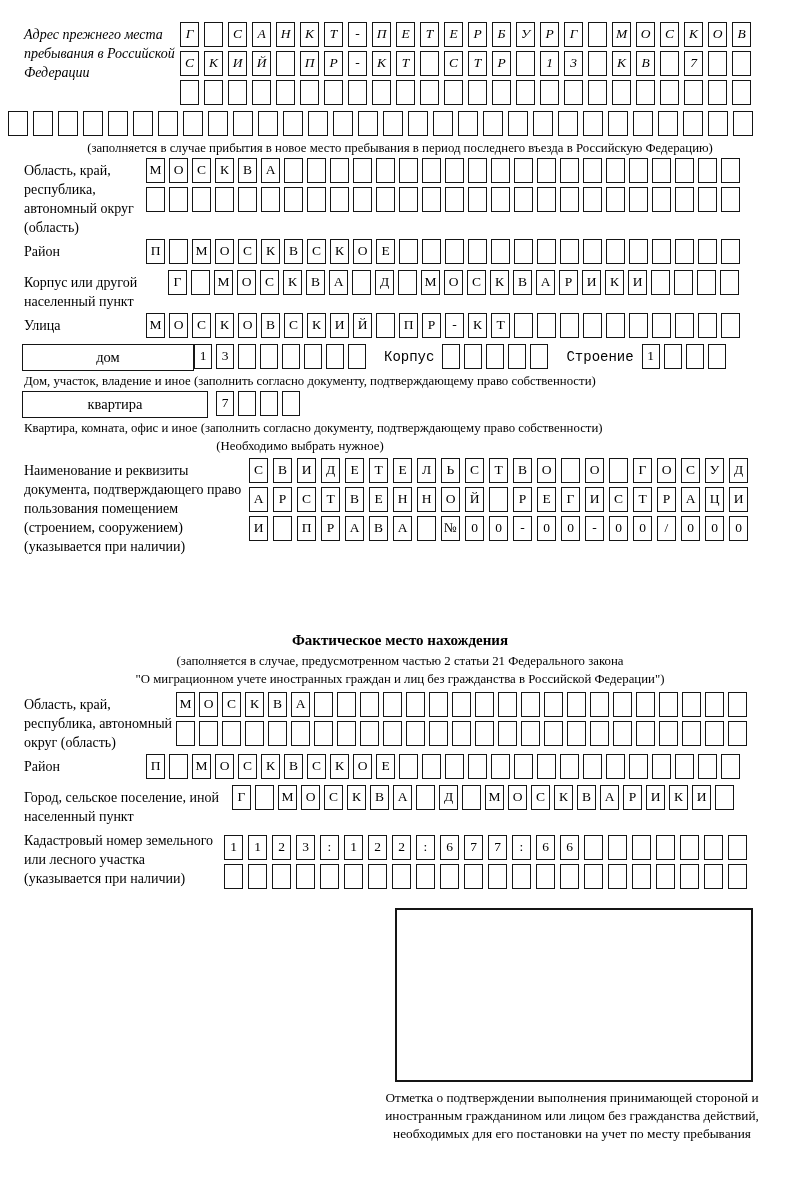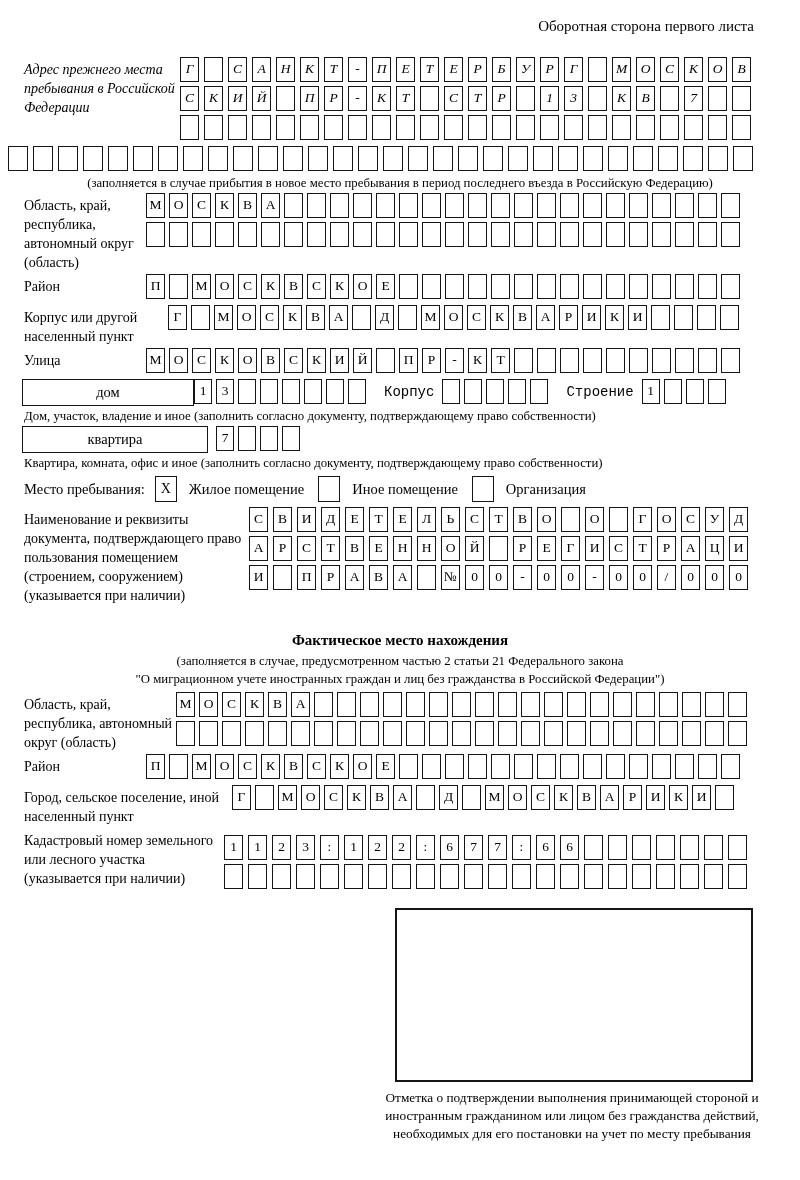--- a/index.html
+++ b/index.html
@@ -78,21 +78,20 @@
   .stamp-cap{
     width:380px;margin-left:382px;margin-top:7px;
     text-align:center;font-size:13.3px;line-height:18px;
   }
 </style>
 </head>
 <body>
 
 <div class="page">
 
-  <div class="hdr-note">Оборотная сторона первого листа</div>
 
   <div class="field" style="margin-top:22px;font-style:italic;">
     <div class="flabel w156">Адрес прежнего места пребывания в Российской Федерации</div>
     <div class="frows">
       <div class="boxrow p24"><span class="cell">Г</span><span class="cell"></span><span class="cell">С</span><span class="cell">А</span><span class="cell">Н</span><span class="cell">К</span><span class="cell">Т</span><span class="cell">-</span><span class="cell">П</span><span class="cell">Е</span><span class="cell">Т</span><span class="cell">Е</span><span class="cell">Р</span><span class="cell">Б</span><span class="cell">У</span><span class="cell">Р</span><span class="cell">Г</span><span class="cell"></span><span class="cell">М</span><span class="cell">О</span><span class="cell">С</span><span class="cell">К</span><span class="cell">О</span><span class="cell">В</span></div>
       <div class="boxrow p24"><span class="cell">С</span><span class="cell">К</span><span class="cell">И</span><span class="cell">Й</span><span class="cell"></span><span class="cell">П</span><span class="cell">Р</span><span class="cell">-</span><span class="cell">К</span><span class="cell">Т</span><span class="cell"></span><span class="cell">С</span><span class="cell">Т</span><span class="cell">Р</span><span class="cell"></span><span class="cell">1</span><span class="cell">3</span><span class="cell"></span><span class="cell">К</span><span class="cell">В</span><span class="cell"></span><span class="cell">7</span><span class="cell"></span><span class="cell"></span></div>
       <div class="boxrow p24"><span class="cell"></span><span class="cell"></span><span class="cell"></span><span class="cell"></span><span class="cell"></span><span class="cell"></span><span class="cell"></span><span class="cell"></span><span class="cell"></span><span class="cell"></span><span class="cell"></span><span class="cell"></span><span class="cell"></span><span class="cell"></span><span class="cell"></span><span class="cell"></span><span class="cell"></span><span class="cell"></span><span class="cell"></span><span class="cell"></span><span class="cell"></span><span class="cell"></span><span class="cell"></span><span class="cell"></span></div>
     </div>
   </div>
   <div class="boxrow p25 fullrow"><span class="cell"></span><span class="cell"></span><span class="cell"></span><span class="cell"></span><span class="cell"></span><span class="cell"></span><span class="cell"></span><span class="cell"></span><span class="cell"></span><span class="cell"></span><span class="cell"></span><span class="cell"></span><span class="cell"></span><span class="cell"></span><span class="cell"></span><span class="cell"></span><span class="cell"></span><span class="cell"></span><span class="cell"></span><span class="cell"></span><span class="cell"></span><span class="cell"></span><span class="cell"></span><span class="cell"></span><span class="cell"></span><span class="cell"></span><span class="cell"></span><span class="cell"></span><span class="cell"></span><span class="cell"></span></div>
@@ -137,29 +136,21 @@
     <div class="boxrow p22"><span class="cell">1</span><span class="cell"></span><span class="cell"></span><span class="cell"></span></div>
   </div>
   <div class="caption cap-left">Дом, участок, владение и иное (заполнить согласно документу, подтверждающему право собственности)</div>
 
   <div class="inline-line">
     <div class="widebox wb-kv">квартира</div>
     <div class="boxrow p22"><span class="cell">7</span><span class="cell"></span><span class="cell"></span><span class="cell"></span></div>
   </div>
   <div class="caption cap-left">Квартира, комната, офис и иное (заполнить согласно документу, подтверждающему право собственности)</div>
 
-  <div class="mesto-line">
-    <span class="mesto-label">Место пребывания:</span>
-    <span class="boxrow check"><span class="cell">X</span></span>
-    <span class="opt-label">Жилое помещение</span>
-    <span class="boxrow check"><span class="cell"></span></span>
-    <span class="opt-label">Иное помещение</span>
-    <span class="boxrow check"><span class="cell"></span></span>
-    <span class="opt-label">Организация</span>
-  </div>
+  <div class="caption mesto-cap">(Необходимо выбрать нужное)</div>
 
   <div class="field" style="margin-top:4px;">
     <div class="flabel w225">Наименование и реквизиты документа, подтверждающего право пользования помещением (строением, сооружением) (указывается при наличии)</div>
     <div class="frows">
       <div class="boxrow p24"><span class="cell">С</span><span class="cell">В</span><span class="cell">И</span><span class="cell">Д</span><span class="cell">Е</span><span class="cell">Т</span><span class="cell">Е</span><span class="cell">Л</span><span class="cell">Ь</span><span class="cell">С</span><span class="cell">Т</span><span class="cell">В</span><span class="cell">О</span><span class="cell"></span><span class="cell">О</span><span class="cell"></span><span class="cell">Г</span><span class="cell">О</span><span class="cell">С</span><span class="cell">У</span><span class="cell">Д</span></div>
       <div class="boxrow p24"><span class="cell">А</span><span class="cell">Р</span><span class="cell">С</span><span class="cell">Т</span><span class="cell">В</span><span class="cell">Е</span><span class="cell">Н</span><span class="cell">Н</span><span class="cell">О</span><span class="cell">Й</span><span class="cell"></span><span class="cell">Р</span><span class="cell">Е</span><span class="cell">Г</span><span class="cell">И</span><span class="cell">С</span><span class="cell">Т</span><span class="cell">Р</span><span class="cell">А</span><span class="cell">Ц</span><span class="cell">И</span></div>
       <div class="boxrow p24"><span class="cell">И</span><span class="cell"></span><span class="cell">П</span><span class="cell">Р</span><span class="cell">А</span><span class="cell">В</span><span class="cell">А</span><span class="cell"></span><span class="cell">№</span><span class="cell">0</span><span class="cell">0</span><span class="cell">-</span><span class="cell">0</span><span class="cell">0</span><span class="cell">-</span><span class="cell">0</span><span class="cell">0</span><span class="cell">/</span><span class="cell">0</span><span class="cell">0</span><span class="cell">0</span></div>
     </div>
   </div>
 

